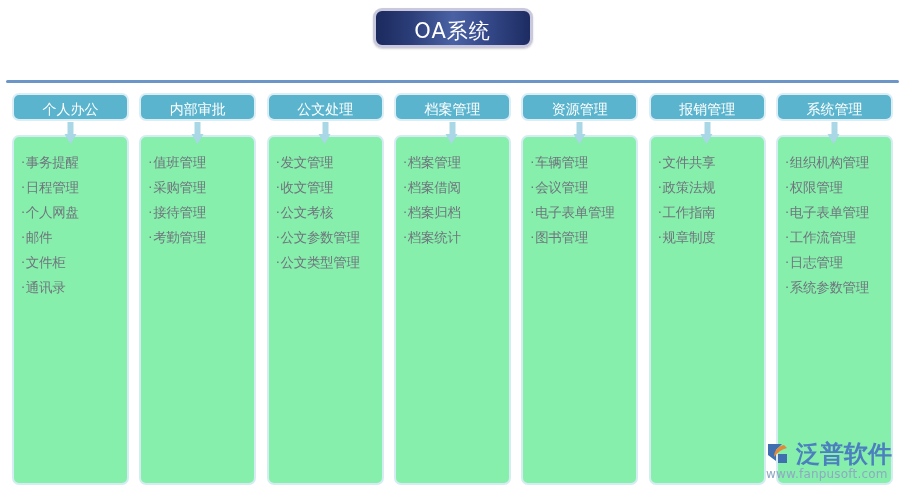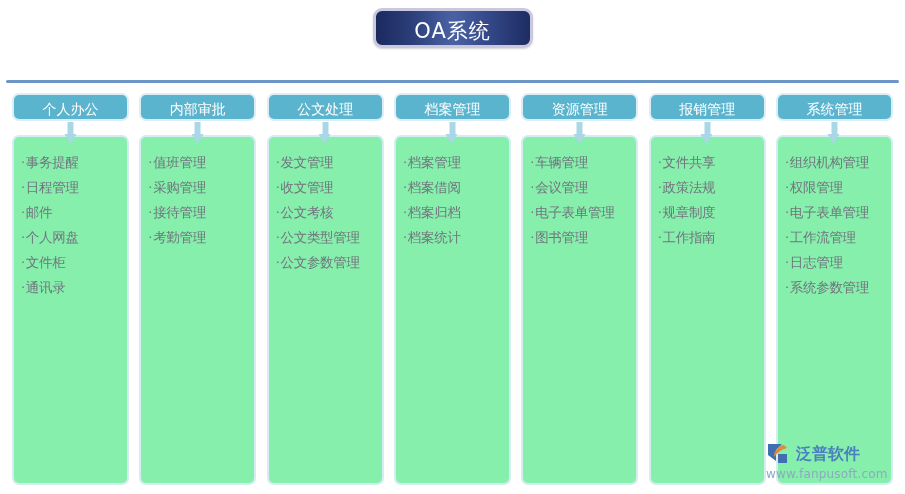--- a/index.html
+++ b/index.html
@@ -162,21 +162,21 @@
     z-index: 5;
   }
   .logo-row {
     display: flex;
     align-items: center;
     height: 28px;
   }
   .logo-mark { width: 28px; height: 26px; margin-right: 3px; }
   .logo-text {
     color: #4b7fbf;
-    font-size: 16px;
+    font-size: 24px;
     font-weight: bold;
     letter-spacing: 0px;
     line-height: 26px;
   }
   .logo-url {
     color: #8fa8c4;
     font-size: 12px;
     letter-spacing: 0.2px;
     text-align: left;
     padding-left: 1px;
@@ -198,22 +198,22 @@
       <div class="column">
         <div class="col-header">个人办公</div>
         <div class="arrow">
           <span class="shaft"></span>
           <span class="head"></span>
         </div>
         <div class="panel">
           <ul>
             <li><span class="dot">·</span><span>事务提醒</span></li>
             <li><span class="dot">·</span><span>日程管理</span></li>
+            <li><span class="dot">·</span><span>个人网盘</span></li>
             <li><span class="dot">·</span><span>邮件</span></li>
-            <li><span class="dot">·</span><span>个人网盘</span></li>
             <li><span class="dot">·</span><span>文件柜</span></li>
             <li><span class="dot">·</span><span>通讯录</span></li>
           </ul>
         </div>
       </div>
       <div class="column">
         <div class="col-header">内部审批</div>
         <div class="arrow">
           <span class="shaft"></span>
           <span class="head"></span>
@@ -231,22 +231,22 @@
         <div class="col-header">公文处理</div>
         <div class="arrow">
           <span class="shaft"></span>
           <span class="head"></span>
         </div>
         <div class="panel">
           <ul>
             <li><span class="dot">·</span><span>发文管理</span></li>
             <li><span class="dot">·</span><span>收文管理</span></li>
             <li><span class="dot">·</span><span>公文考核</span></li>
+            <li><span class="dot">·</span><span>公文参数管理</span></li>
             <li><span class="dot">·</span><span>公文类型管理</span></li>
-            <li><span class="dot">·</span><span>公文参数管理</span></li>
           </ul>
         </div>
       </div>
       <div class="column">
         <div class="col-header">档案管理</div>
         <div class="arrow">
           <span class="shaft"></span>
           <span class="head"></span>
         </div>
         <div class="panel">
@@ -276,22 +276,22 @@
       <div class="column">
         <div class="col-header">报销管理</div>
         <div class="arrow">
           <span class="shaft"></span>
           <span class="head"></span>
         </div>
         <div class="panel">
           <ul>
             <li><span class="dot">·</span><span>文件共享</span></li>
             <li><span class="dot">·</span><span>政策法规</span></li>
+            <li><span class="dot">·</span><span>工作指南</span></li>
             <li><span class="dot">·</span><span>规章制度</span></li>
-            <li><span class="dot">·</span><span>工作指南</span></li>
           </ul>
         </div>
       </div>
       <div class="column">
         <div class="col-header">系统管理</div>
         <div class="arrow">
           <span class="shaft"></span>
           <span class="head"></span>
         </div>
         <div class="panel">

